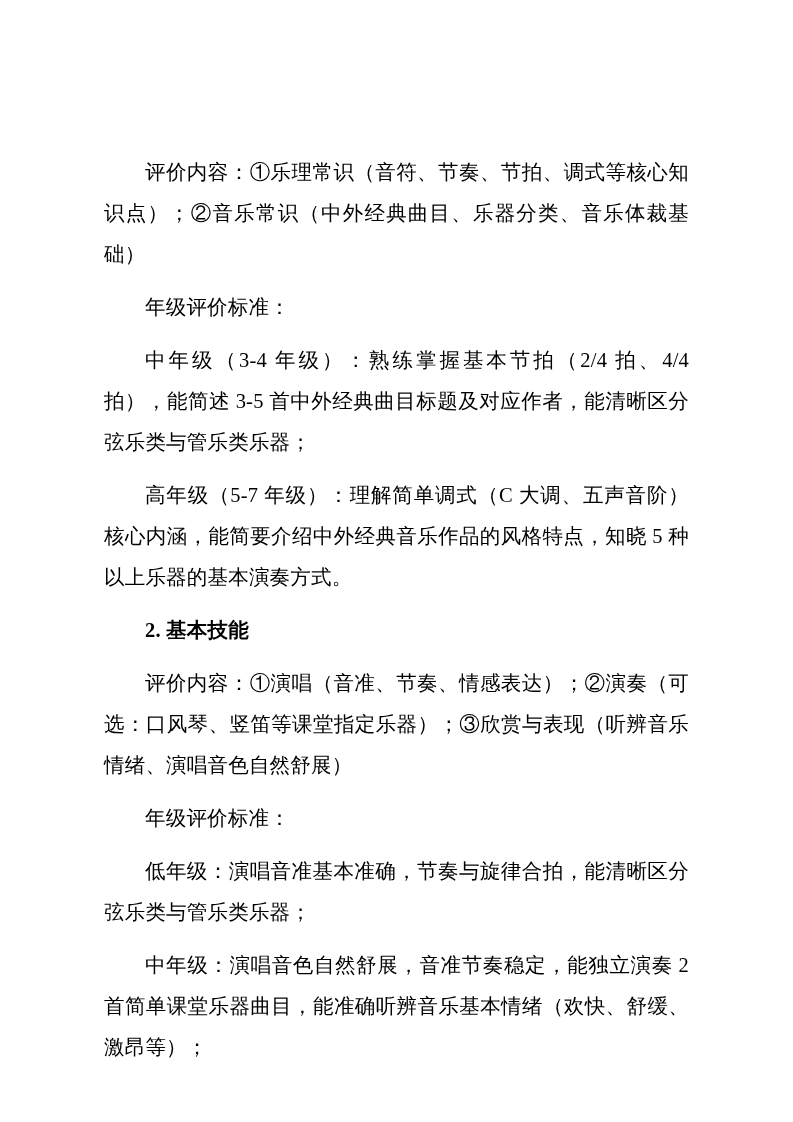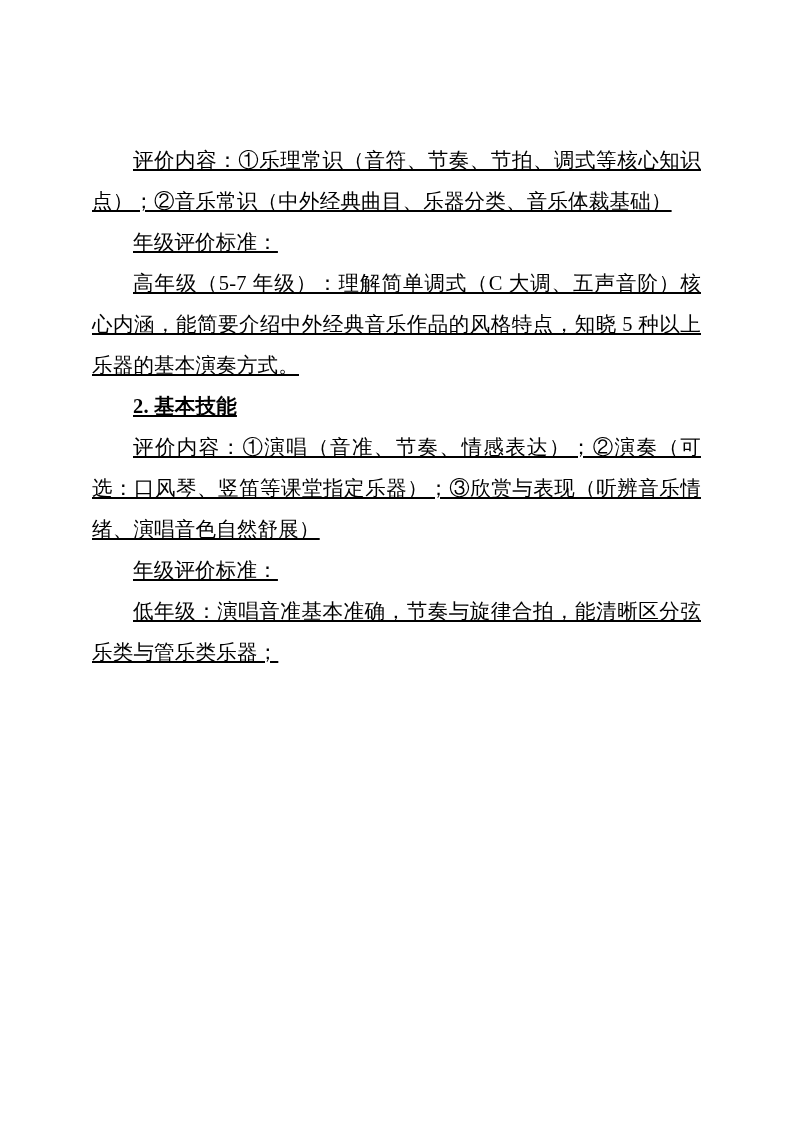--- a/index.html
+++ b/index.html
@@ -22,38 +22,39 @@
     background: #ffffff;
   }
   .doc-body {
     font-size: 20.5px;
     line-height: 41px;
     letter-spacing: 0.2px;
     text-align: justify;
     text-justify: inter-ideograph;
   }
   p {
-    margin: 0;
+    margin: 12px;
     padding: 0;
-    text-decoration: underline;
   }
   .indent {
     text-indent: 2em;
   }
   .heading {
     text-indent: 2em;
     font-weight: bold;
   }
 </style>
 </head>
 <body>
 
 <div class="page">
   <div class="doc-body">
     <p class="indent">评价内容：①乐理常识（音符、节奏、节拍、调式等核心知识点）；②音乐常识（中外经典曲目、乐器分类、音乐体裁基础）</p>
     <p class="indent">年级评价标准：</p>
+    <p class="indent">中年级（3-4 年级）：熟练掌握基本节拍（2/4 拍、4/4 拍），能简述 3-5 首中外经典曲目标题及对应作者，能清晰区分弦乐类与管乐类乐器；</p>
     <p class="indent">高年级（5-7 年级）：理解简单调式（C 大调、五声音阶）核心内涵，能简要介绍中外经典音乐作品的风格特点，知晓 5 种以上乐器的基本演奏方式。</p>
     <p class="heading">2. 基本技能</p>
     <p class="indent">评价内容：①演唱（音准、节奏、情感表达）；②演奏（可选：口风琴、竖笛等课堂指定乐器）；③欣赏与表现（听辨音乐情绪、演唱音色自然舒展）</p>
     <p class="indent">年级评价标准：</p>
     <p class="indent">低年级：演唱音准基本准确，节奏与旋律合拍，能清晰区分弦乐类与管乐类乐器；</p>
+    <p class="indent">中年级：演唱音色自然舒展，音准节奏稳定，能独立演奏 2 首简单课堂乐器曲目，能准确听辨音乐基本情绪（欢快、舒缓、激昂等）；</p>
   </div>
 </div>
 
 </body></html>

